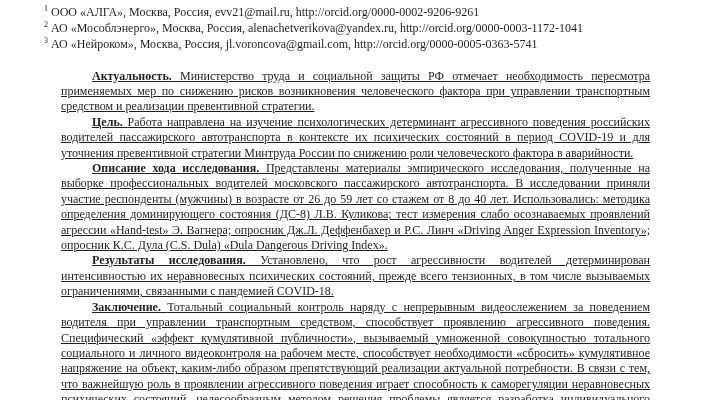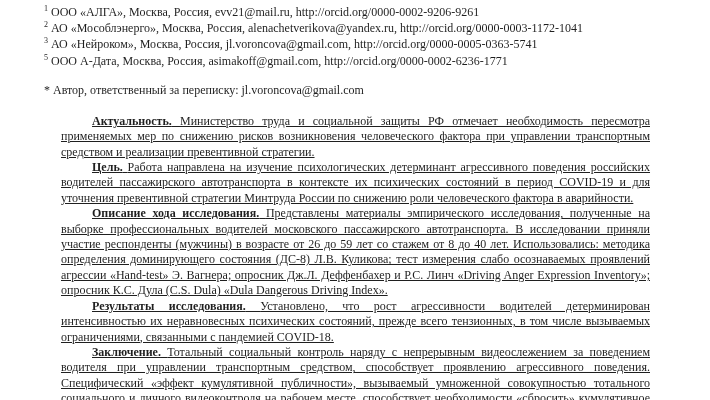--- a/index.html
+++ b/index.html
@@ -61,24 +61,22 @@
 </style>
 </head>
 <body>
 
 <div class="page">
 
   <section class="affiliations">
     <p class="aff-line"><sup class="aff-marker">1</sup> <span>ООО «АЛГА», Москва, Россия, evv21@mail.ru, http://orcid.org/0000-0002-9206-9261</span></p>
     <p class="aff-line"><sup class="aff-marker">2</sup> <span>АО «Мособлэнерго», Москва, Россия, alenachetverikova@yandex.ru, http://orcid.org/0000-0003-1172-1041</span></p>
     <p class="aff-line"><sup class="aff-marker">3</sup> <span>АО «Нейроком», Москва, Россия, jl.voroncova@gmail.com, http://orcid.org/0000-0005-0363-5741</span></p>
-    <p class="aff-line"><sup class="aff-marker">5</sup> <span>ООО А-Дата, Москва, Россия, asimakoff@gmail.com, http://orcid.org/0000-0002-6236-1771</span></p>
   </section>
 
-  <p class="corresponding"><span>*</span> <span>Автор, ответственный за переписку: jl.voroncova@gmail.com</span></p>
 
   <section class="abstract">
     <p class="para"><span class="para-label">Актуальность.</span> <span>Министерство труда и социальной защиты РФ отмечает необходимость пересмотра применяемых мер по снижению рисков возникновения человеческого фактора при управлении транспортным средством и реализации превентивной стратегии.</span></p>
     <p class="para"><span class="para-label">Цель.</span> <span>Работа направлена на изучение психологических детерминант агрессивного поведения российских водителей пассажирского автотранспорта в контексте их психических состояний в период COVID-19 и для уточнения превентивной стратегии Минтруда России по снижению роли человеческого фактора в аварийности.</span></p>
     <p class="para"><span class="para-label">Описание хода исследования.</span> <span>Представлены материалы эмпирического исследования, полученные на выборке профессиональных водителей московского пассажирского автотранспорта. В исследовании приняли участие респонденты (мужчины) в возрасте от 26 до 59 лет со стажем от 8 до 40 лет. Использовались: методика определения доминирующего состояния (ДС-8) Л.В. Куликова; тест измерения слабо осознаваемых проявлений агрессии «Hand-test» Э. Вагнера; опросник Дж.Л. Деффенбахер и Р.С. Линч «Driving Anger Expression Inventory»; опросник К.С. Дула (C.S. Dula) «Dula Dangerous Driving Index».</span></p>
     <p class="para"><span class="para-label">Результаты исследования.</span> <span>Установлено, что рост агрессивности водителей детерминирован интенсивностью их неравновесных психических состояний, прежде всего тензионных, в том числе вызываемых ограничениями, связанными с пандемией COVID-18.</span></p>
     <p class="para"><span class="para-label">Заключение.</span> <span>Тотальный социальный контроль наряду с непрерывным видеослежением за поведением водителя при управлении транспортным средством, способствует проявлению агрессивного поведения. Специфический «эффект кумулятивной публичности», вызываемый умноженной совокупностью тотального социального и личного видеоконтроля на рабочем месте, способствует необходимости «сбросить» кумулятивное напряжение на объект, каким-либо образом препятствующий реализации актуальной потребности. В связи с тем, что важнейшую роль в проявлении агрессивного поведения играет способность к саморегуляции неравновесных психических состояний, целесообразным методом решения проблемы является разработка индивидуального профиля динамики неравновесного психического состояния водителя («риск-паспорта водителя») на основе нейросетевых</span></p>
   </section>
 
 </div>

